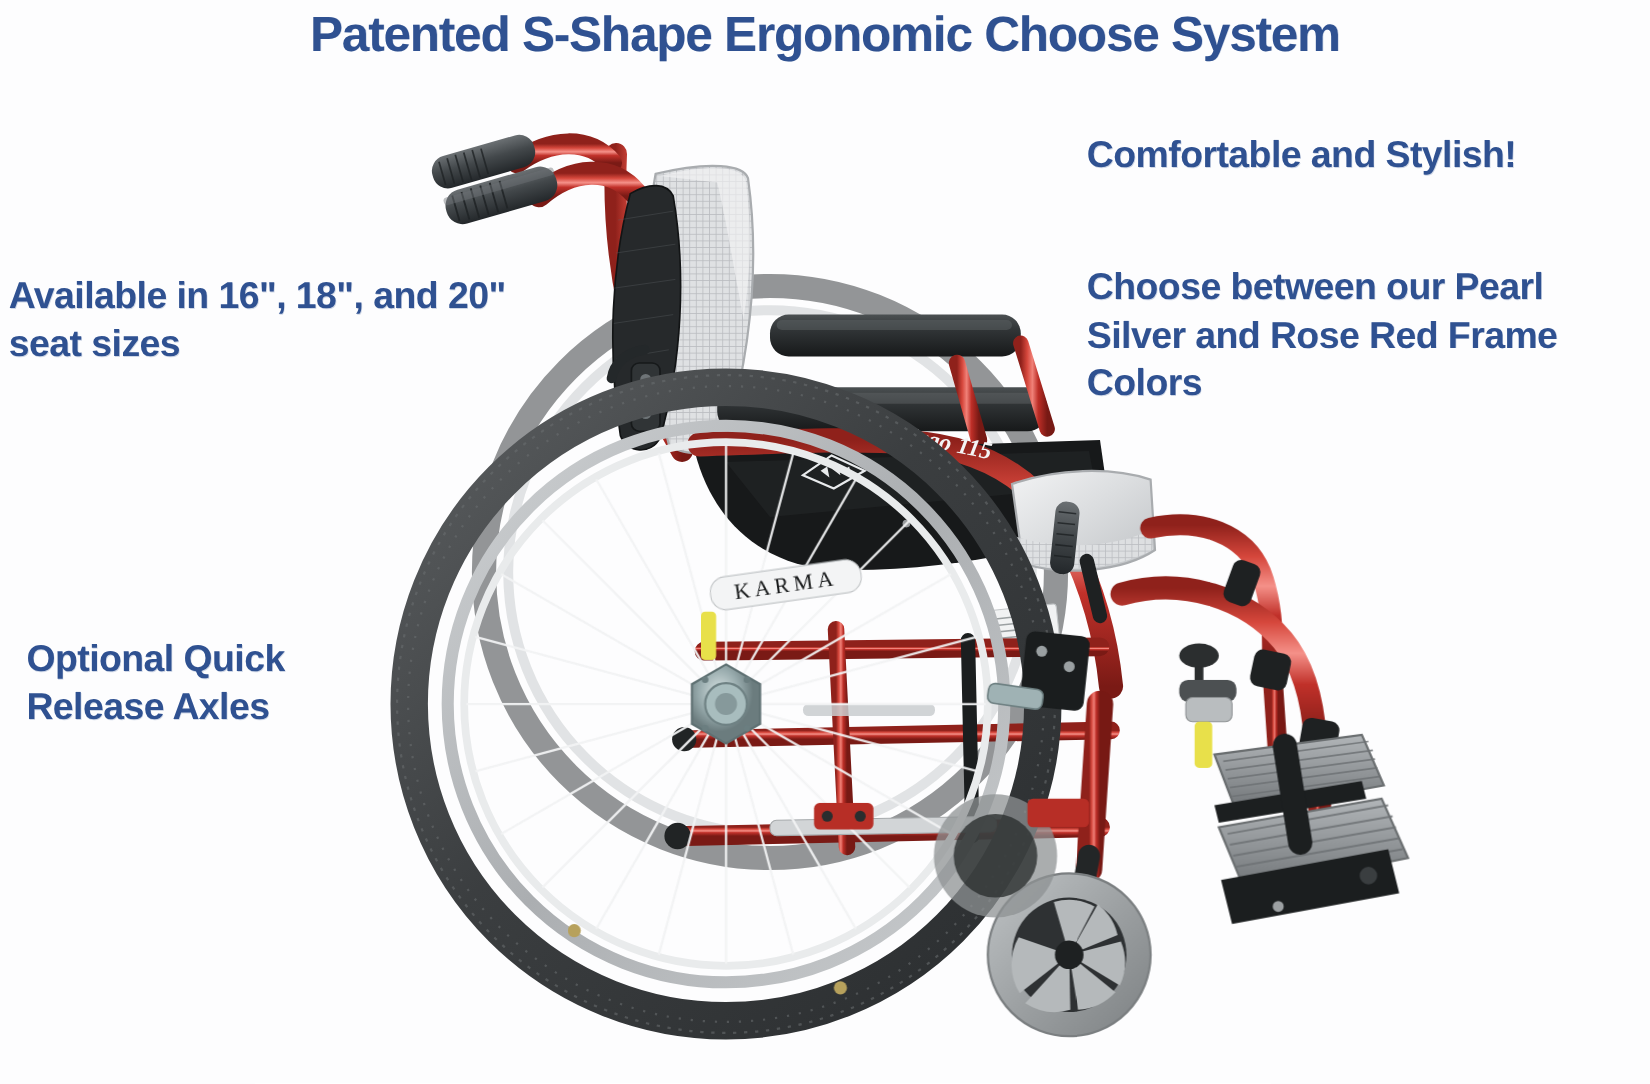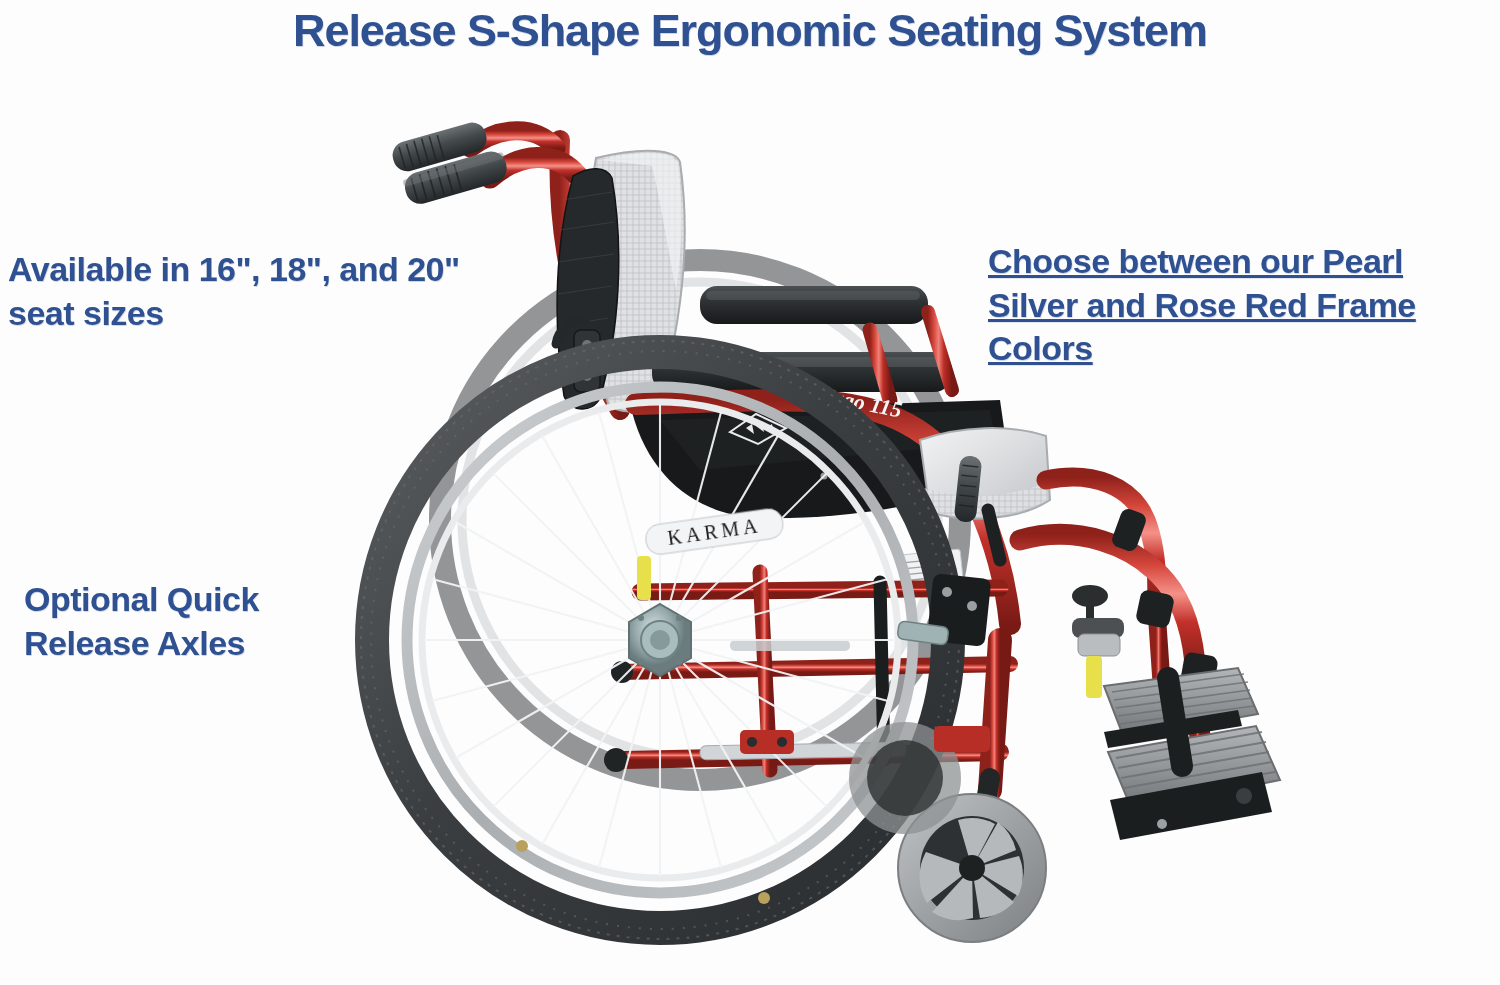--- a/index.html
+++ b/index.html
@@ -27,21 +27,21 @@
   }
   #title {
     top: 2px; left: 0; width: 1500px;
     text-align: center;
     font-size: 45px;
     letter-spacing: -1.1px;
   }
   #txt-sizes   { top: 248px; left: 8px;  width: 520px; font-size: 34px; }
   #txt-axles   { top: 578px; left: 24px;  width: 360px; font-size: 34px; }
   #txt-comfort { top: 120px; left: 988px; width: 500px; font-size: 34px; }
-  #txt-colors  { top: 240px; left: 988px; width: 510px; font-size: 34px; text-decoration: underline; }
+  #txt-colors  { top: 240px; left: 988px; width: 510px; font-size: 34px; }
 
   
   #chair {
     position: absolute;
     left: 0; top: 0;
     width: 1500px; height: 985px;
     pointer-events: none;
   }
   #chair-root { pointer-events: auto; }
 </style>
@@ -451,22 +451,23 @@
       <g>
         <rect x="740" y="730" width="54" height="24" rx="5" fill="#b72e26"></rect>
         <rect x="934" y="726" width="56" height="26" rx="5" fill="#b72e26"></rect>
         <circle cx="752" cy="742" r="5" fill="#2a2d2e"></circle>
         <circle cx="782" cy="742" r="5" fill="#2a2d2e"></circle>
       </g>
 
     </g>
   </svg>
 
-  <div class="callout" id="title">Release S-Shape Ergonomic Seating System</div>
+  <div class="callout" id="title">Patented S-Shape Ergonomic Choose System</div>
 
   <div class="callout" id="txt-sizes">Available in 16", 18", and 20" seat sizes</div>
 
   <div class="callout" id="txt-axles">Optional Quick Release Axles</div>
 
+  <div class="callout" id="txt-comfort">Comfortable and Stylish!</div>
 
   <div class="callout" id="txt-colors">Choose between our Pearl Silver and Rose Red Frame Colors</div>
 
 </div>
 
 </body></html>

